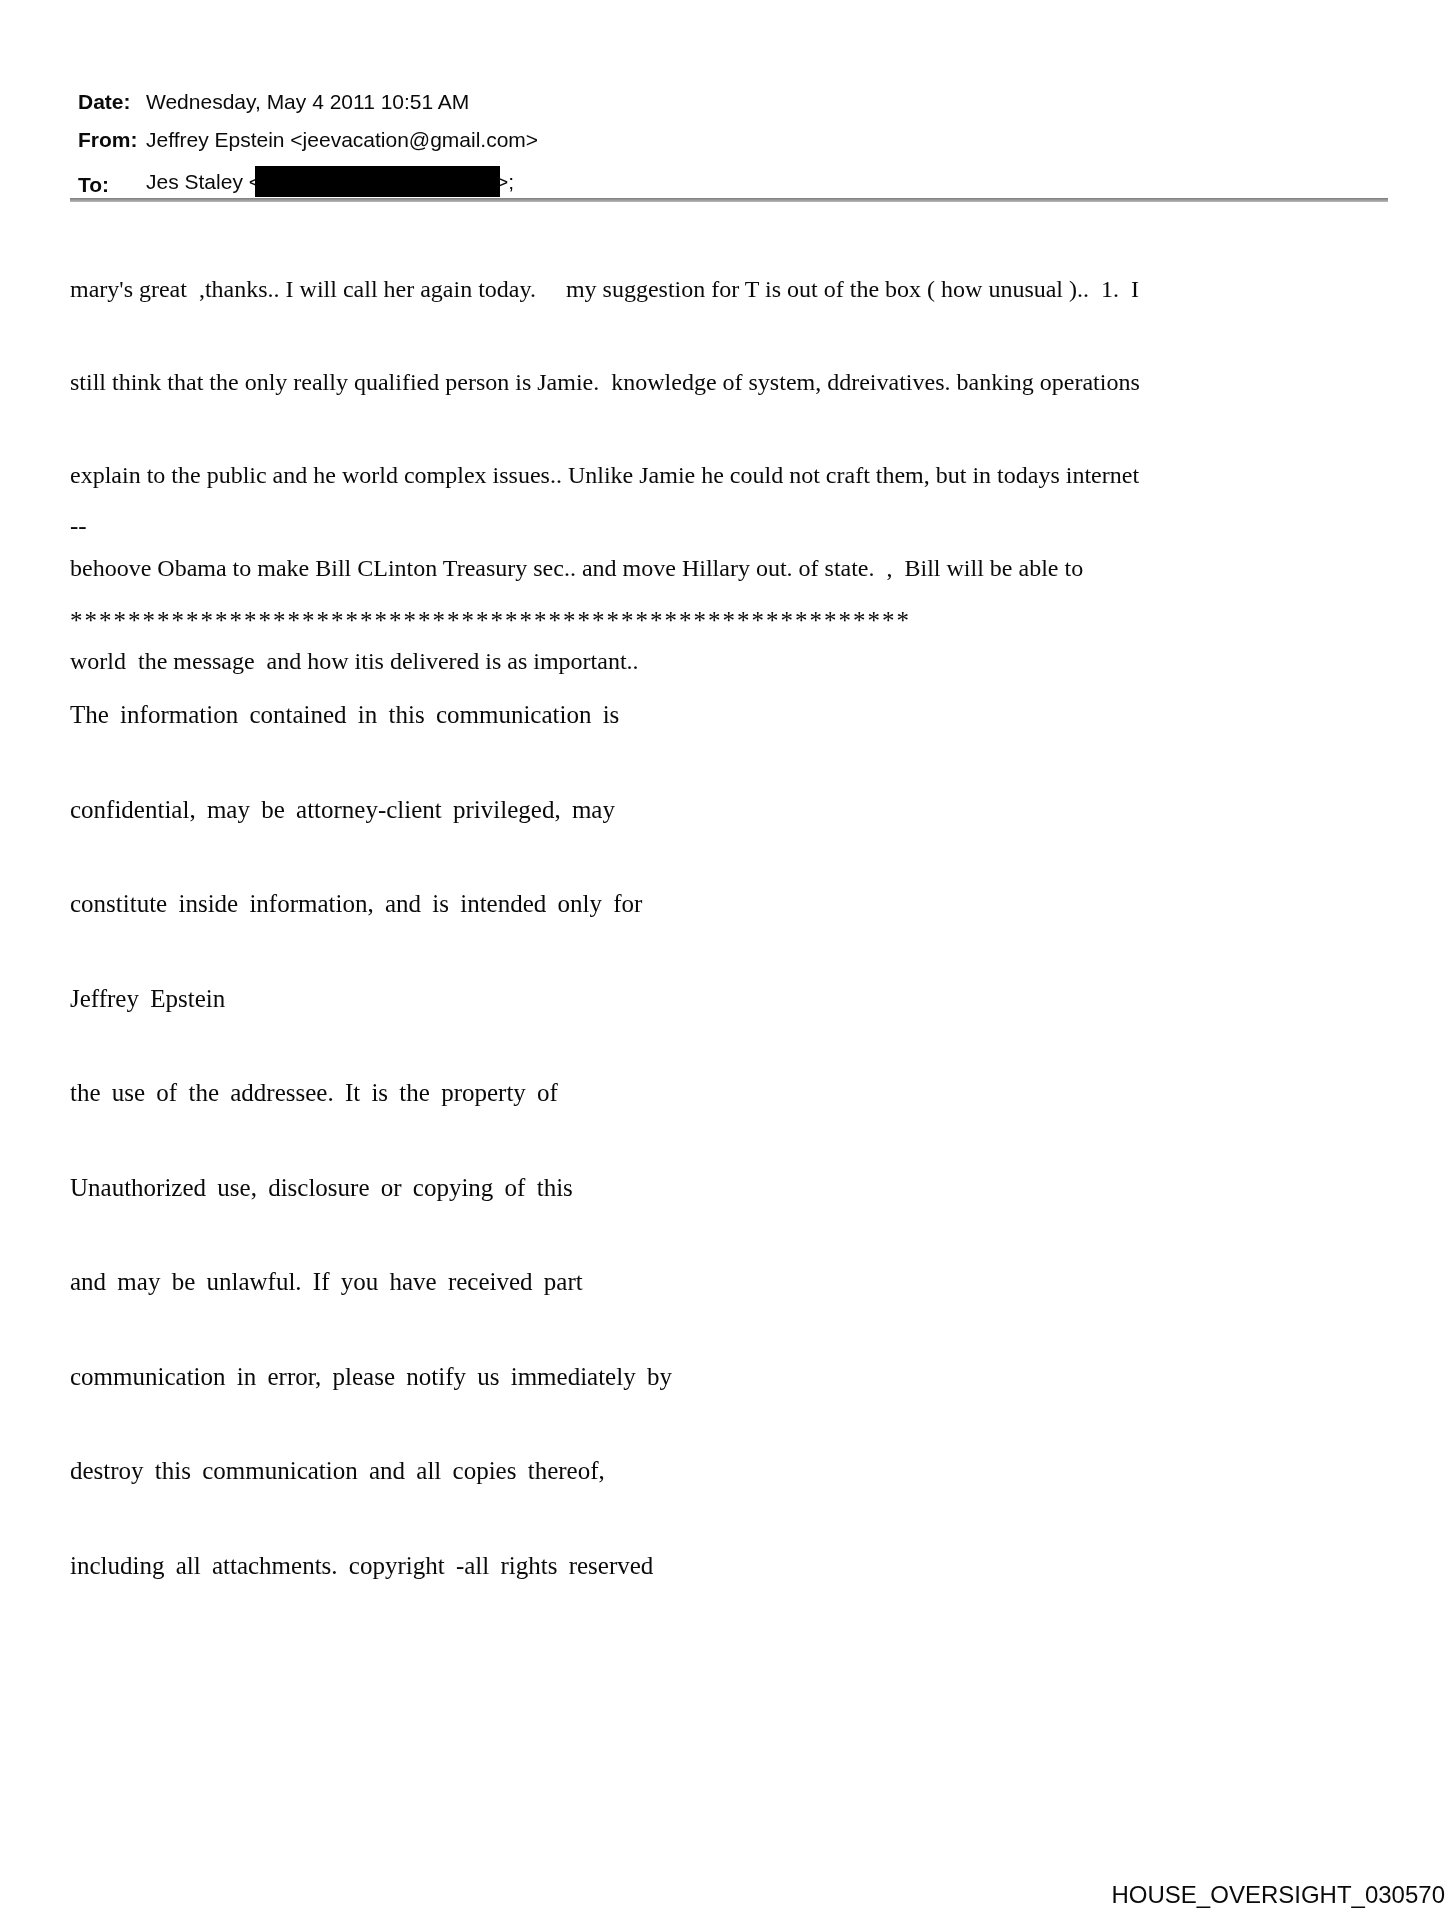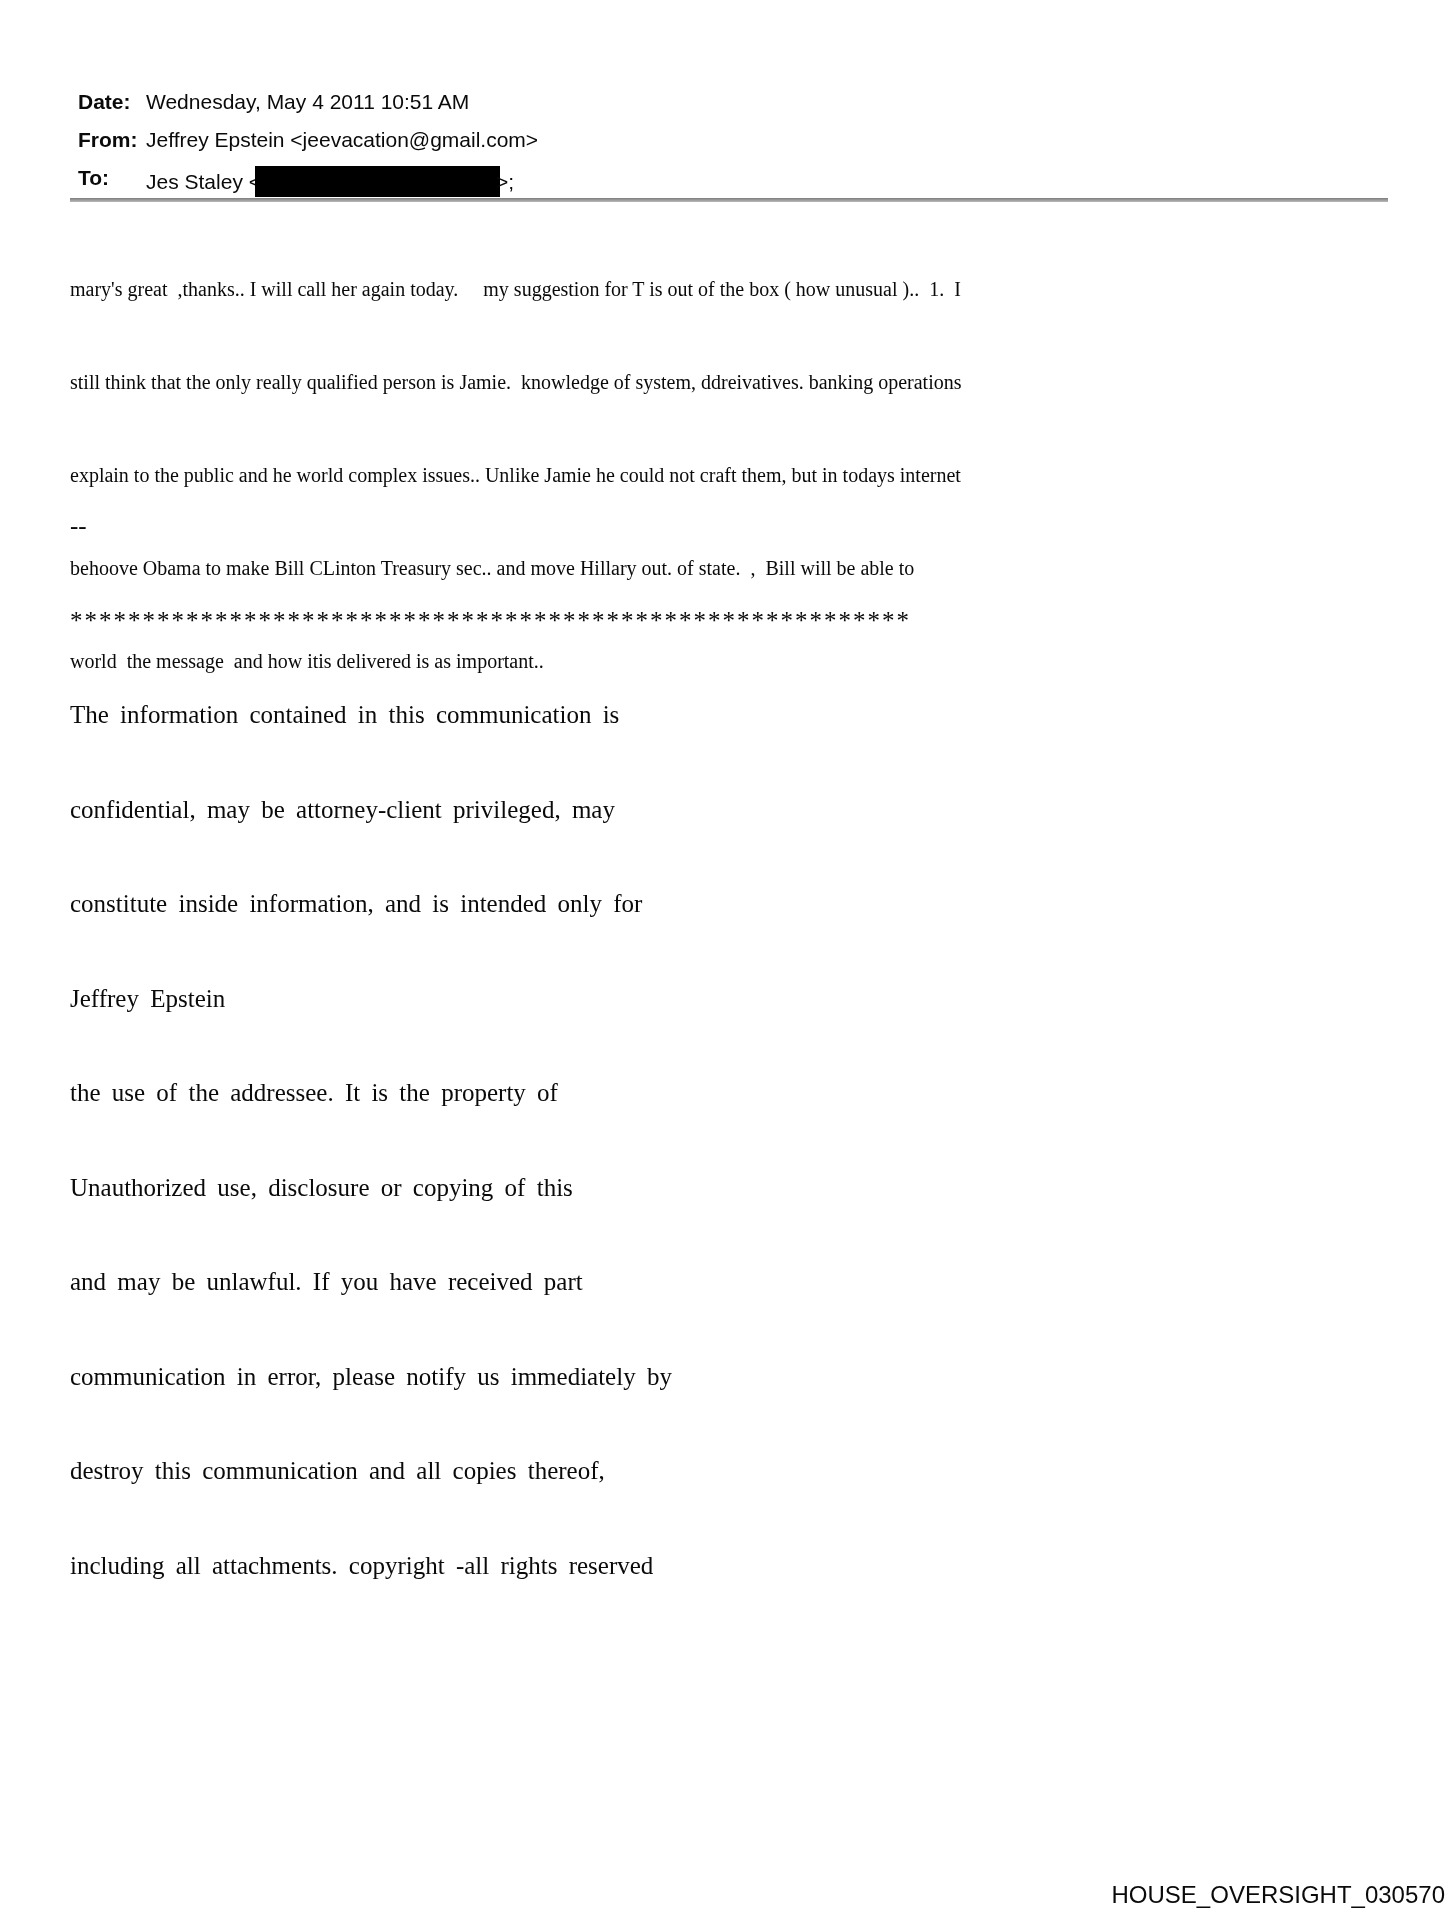--- a/index.html
+++ b/index.html
@@ -17,21 +17,21 @@
   
   .header {
     position:absolute;
     left:78px;
     top:90px;
     font-family:"Liberation Sans", sans-serif;
     font-size:21px;
     line-height:24px;
     color:#0a0a0a;
   }
-  .hrow { display:flex; margin-bottom:14px; white-space:pre; }
+  .hrow { display:flex; margin-bottom:14px; white-space:pre;align-items:flex-end; }
   .hlabel { font-weight:bold; width:68px; flex:0 0 68px; }
   .hvalue { }
   .redaction-bar {
     display:inline-block;
     width:245px;
     height:31px;
     background:#000000;
     vertical-align:-8px;
     margin-left:-6px;
     margin-right:-4px;
@@ -45,21 +45,21 @@
     height:4px;
     background:linear-gradient(#7d7d7d, #b9b9b9);
   }
 
   
   .body-text {
     position:absolute;
     left:70px;
     top:212px;
     width:1340px;
-    font-size:20px;
+    font-size:24px;
     line-height:31px;
     white-space:pre;
     color:#0a0a0a;
   }
 
   
   .sig {
     position:absolute;
     left:70px;
     top:447px;

